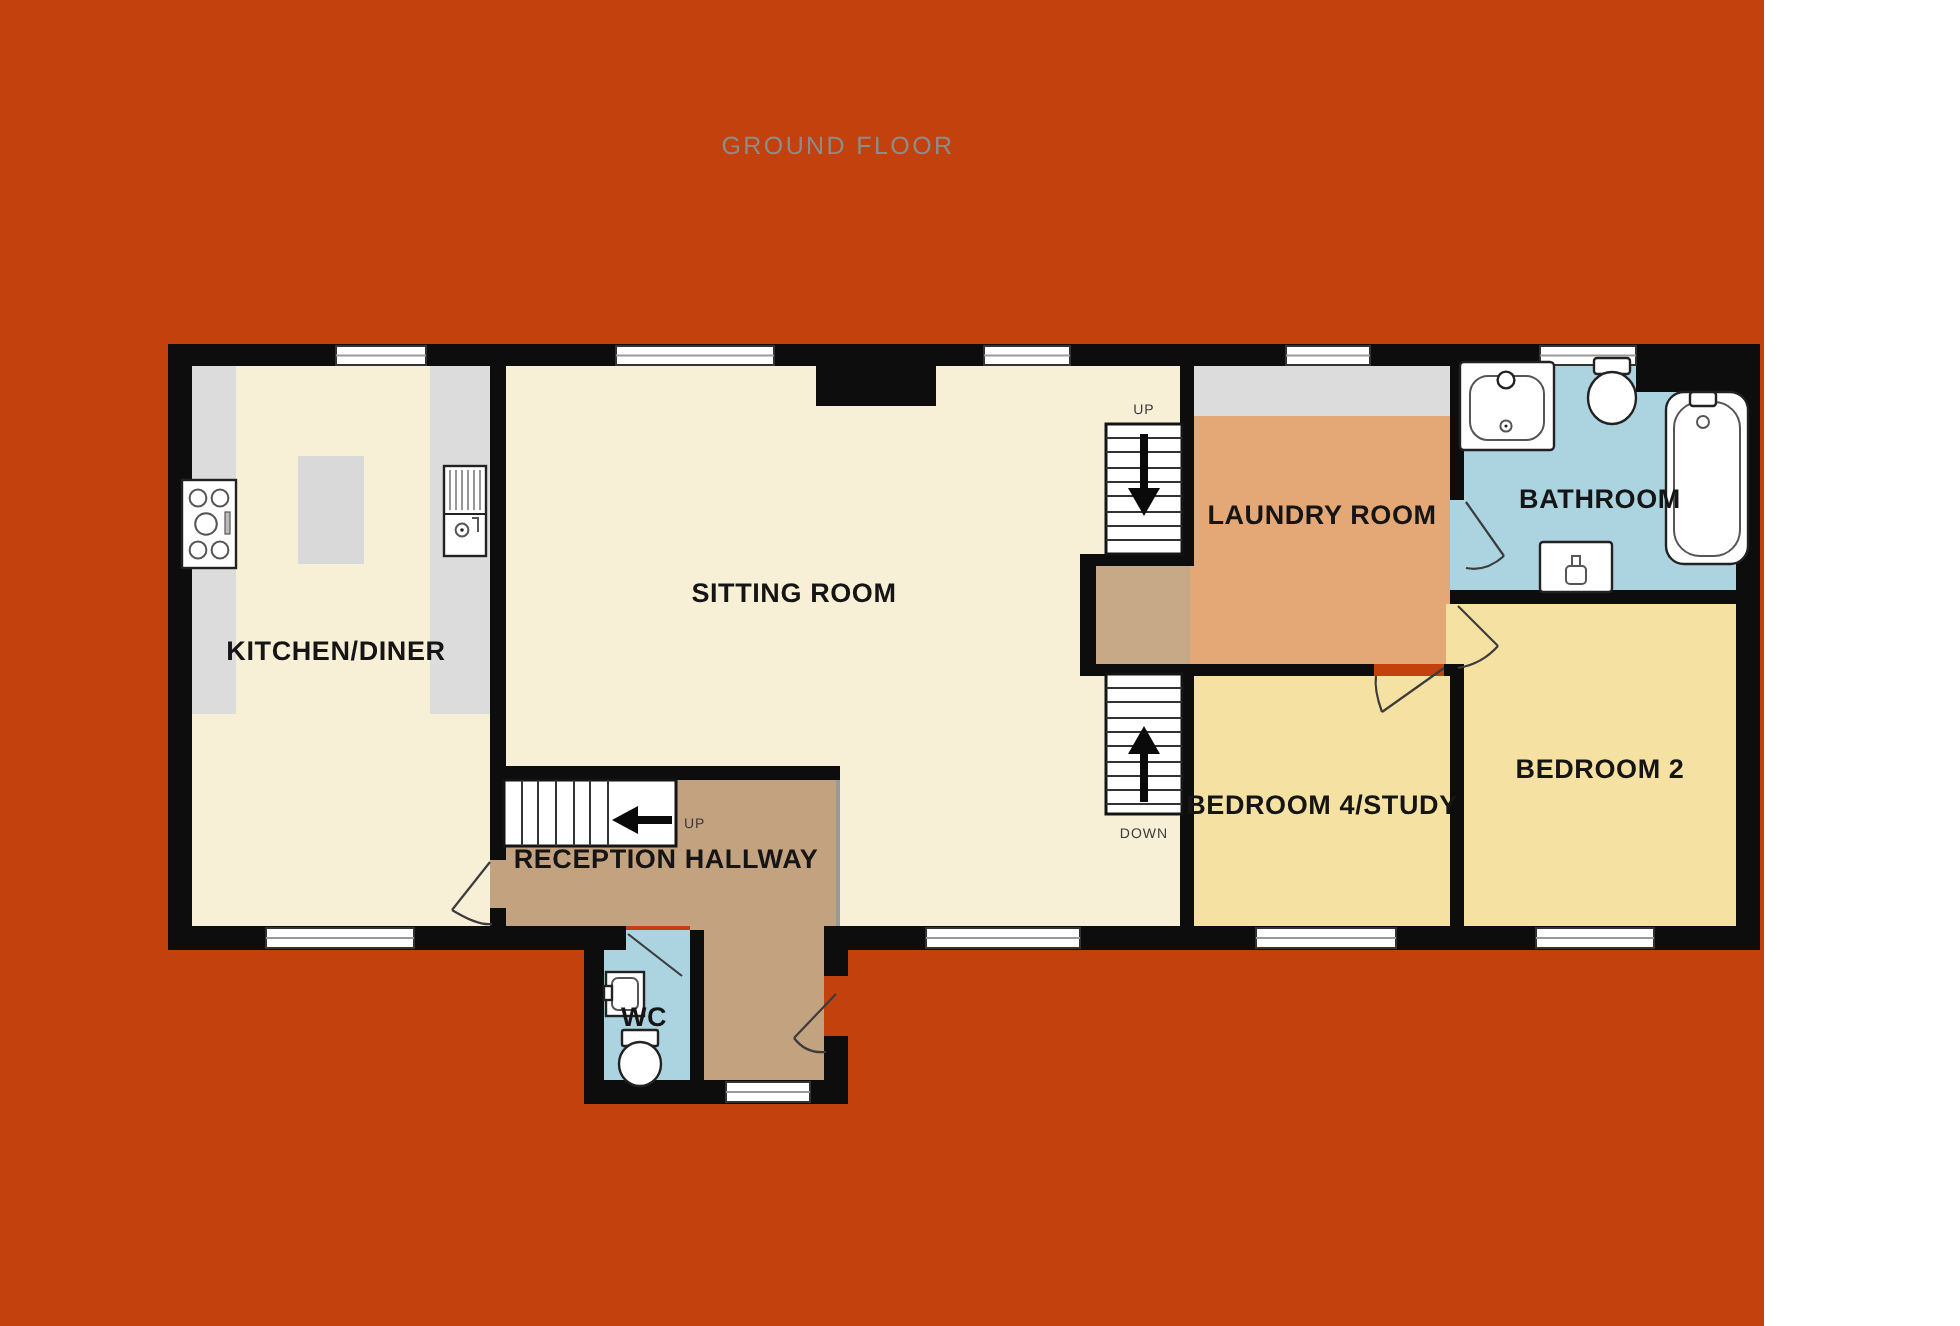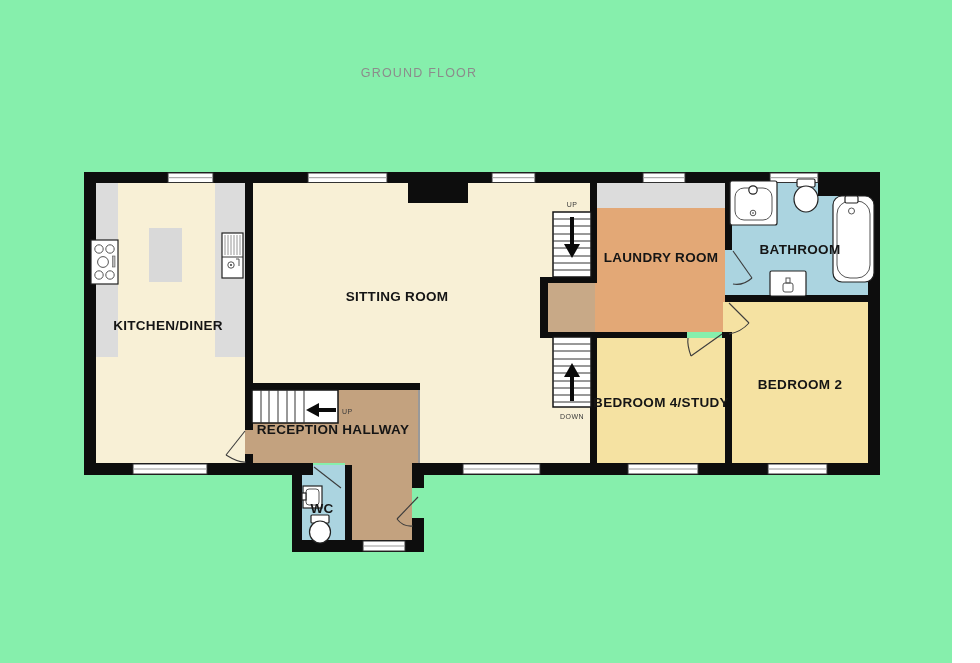--- a/index.html
+++ b/index.html
@@ -1,16 +1,16 @@
 <!DOCTYPE html>
 <html><head>
 <meta charset="utf-8">
 <style>
   html,body{margin:0;padding:0;background:#ffffff;}
-  .stage{position:relative;width:952px;height:663px;background:#86efac;overflow:hidden;
+  .stage{position:relative;width:882px;height:663px;background:#c2410c;overflow:hidden;
          font-family:"Liberation Sans",sans-serif;}
   svg{display:block;}
   text{font-family:"Liberation Sans",sans-serif;}
   .room-label{font-size:13.5px;font-weight:bold;fill:#151515;letter-spacing:.3px;}
   .tiny-label{font-size:7px;fill:#3a3a3a;letter-spacing:.5px;}
   .plan-title{font-size:12.5px;fill:#8c8c8c;letter-spacing:1.2px;}
   .wall{fill:#0d0d0d;}
   .fixture{fill:#ffffff;stroke:#222222;stroke-width:1.2;}
   .fixture-sub{fill:none;stroke:#555555;stroke-width:1;}
   .door{fill:none;stroke:#3c3c3c;stroke-width:1.1;}

